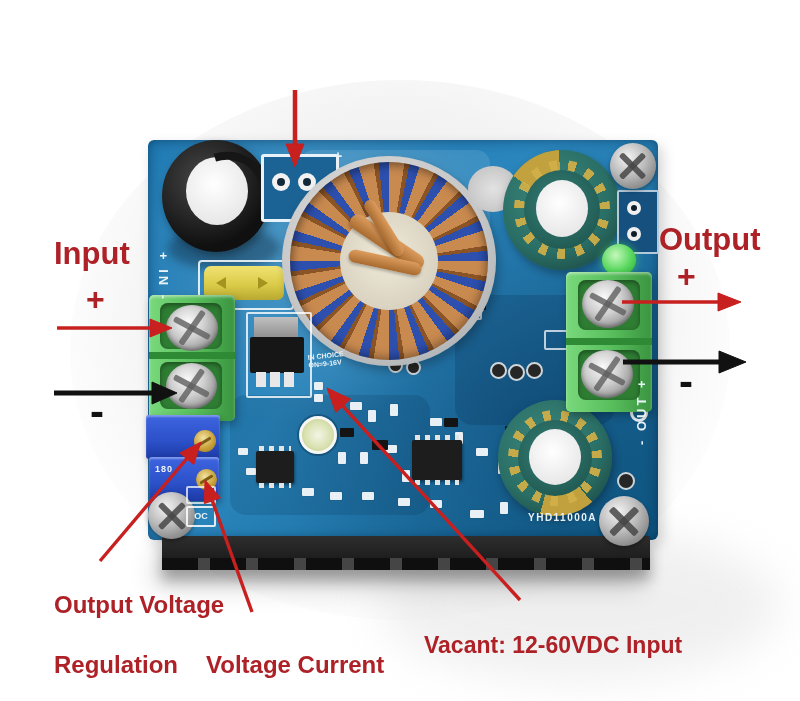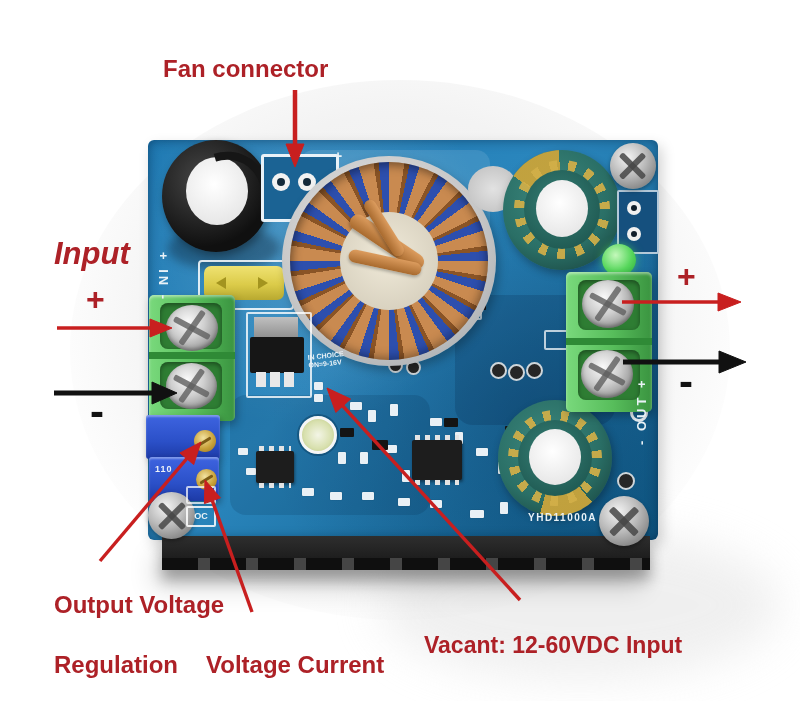--- a/index.html
+++ b/index.html
@@ -243,21 +243,21 @@
   <div class="abs tdivider" style="left:566px;top:338px;width:86px;height:7px;"></div>
   <div class="abs twell" style="left:578px;top:280px;width:62px;height:50px;"></div>
   <div class="abs twell" style="left:578px;top:350px;width:62px;height:50px;"></div>
   <div class="abs tscrew" style="left:582px;top:280px;width:52px;height:48px;"></div>
   <div class="abs tscrew" style="left:581px;top:350px;width:52px;height:48px;"></div>
 
   <div class="abs trimmer" style="left:146px;top:415px;width:74px;height:44px;"></div>
   <div class="abs trimmer" style="left:149px;top:457px;width:70px;height:44px;"></div>
   <div class="abs brass" style="left:194px;top:430px;width:22px;height:22px;"></div>
   <div class="abs brass" style="left:196px;top:469px;width:21px;height:21px;"></div>
-  <div class="abs trimmer-mark" style="left:155px;top:464px;">110</div>
+  <div class="abs trimmer-mark" style="left:155px;top:464px;">180</div>
 
   <div class="abs dpak-outline"></div>
   <div class="abs dpak-tab"></div>
   <div class="abs dpak-body"></div>
   <div class="abs dpak-leg" style="left:256px;top:372px;"></div>
   <div class="abs dpak-leg" style="left:270px;top:372px;"></div>
   <div class="abs dpak-leg" style="left:284px;top:372px;"></div>
   <div class="abs soic" style="left:256px;top:451px;width:38px;height:32px;"></div>
   <div class="abs soic" style="left:412px;top:440px;width:50px;height:40px;"></div>
   <div class="abs mount-hole"></div>
@@ -296,27 +296,27 @@
     </g>
     <g stroke="var(--arrow_black)" fill="var(--arrow_black)">
       <line x1="54" y1="393" x2="152" y2="393" stroke-width="5"></line>
       <polygon points="152,382 152,404 177,393"></polygon>
       <line x1="623" y1="362" x2="719" y2="362" stroke-width="5"></line>
       <polygon points="719,351 719,373 746,362"></polygon>
     </g>
   </svg>
 
   <div class="lbl" style="left:163px;top:22px;font-size:24px;line-height:31px;">
-    <div>Fan connector</div>
-  </div>
-
-  <div class="lbl" style="left:54px;top:236px;font-size:31px;font-style:italic;">Input</div>
+  </div>
+
+  <div class="lbl" style="left:54px;top:236px;font-size:31px;">Input</div>
   <div class="lbl" style="left:86px;top:281px;font-size:32px;">+</div>
   <div class="lbl lbl-minus" style="left:90px;top:388px;font-size:42px;">-</div>
 
+  <div class="lbl" style="left:659px;top:222px;font-size:31px;">Output</div>
   <div class="lbl" style="left:677px;top:258px;font-size:32px;">+</div>
   <div class="lbl lbl-minus" style="left:679px;top:358px;font-size:42px;">-</div>
 
   <div class="lbl" style="left:54px;top:560px;font-size:24px;line-height:30px;">
     <div>Output Voltage</div>
     <div>Regulation</div>
   </div>
 
   <div class="lbl" style="left:206px;top:620px;font-size:24px;line-height:30px;">
     <div>Voltage Current</div>

